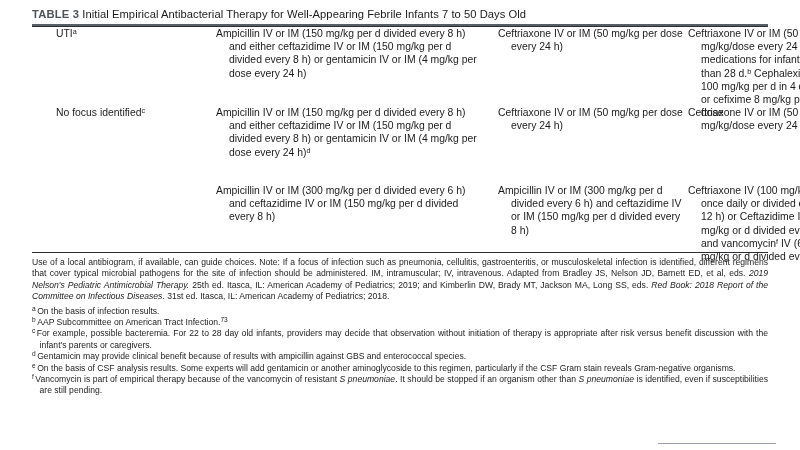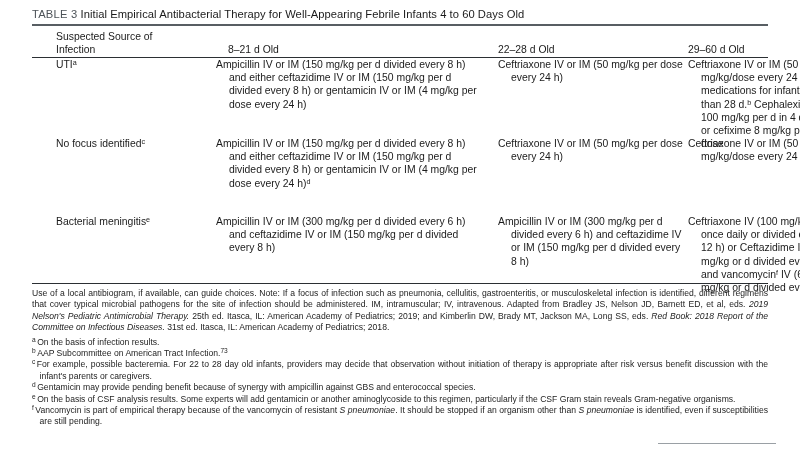--- a/index.html
+++ b/index.html
@@ -27,21 +27,21 @@
   
   .table-title {
     font-size: 11.2px;
     line-height: 14px;
     padding-top: 7px;
     padding-bottom: 3px;
     letter-spacing: 0.05px;
     white-space: nowrap;
   }
   .table-title .tbl-num {
-    font-weight: normal;
+    font-weight: bold;
     color: #4d5358;
     letter-spacing: 0.2px;
   }
   .table-title .tbl-cap {
     color: #1b1b1b;
   }
 
   .rule-top {
     border-top: 2.2px solid #585e63;
     width: 100%;
@@ -139,32 +139,25 @@
     border-top: 1px solid #9aa0a5;
   }
 </style>
 </head>
 <body>
 
 <div class="page">
 
   <div class="table-title">
     <span class="tbl-num">TABLE 3</span>
-    <span class="tbl-cap">Initial Empirical Antibacterial Therapy for Well-Appearing Febrile Infants 4 to 60 Days Old</span>
+    <span class="tbl-cap">Initial Empirical Antibacterial Therapy for Well-Appearing Febrile Infants 7 to 50 Days Old</span>
   </div>
 
   <div class="rule-top"></div>
 
-  <div class="thead">
-    <div class="cell th-src">Suspected Source of</div>
-    <div class="cell th-src-l2">Infection</div>
-    <div class="cell th-c1">8–21 d Old</div>
-    <div class="cell th-c2">22–28 d Old</div>
-    <div class="cell th-c3">29–60 d Old</div>
-  </div>
 
   <div class="rule-head"></div>
 
   <div class="tbody">
 
     <div class="row row-uti">
       <div class="cell c-label">
         <span>UTI</span><sup>a</sup>
       </div>
       <div class="cell c-1">
@@ -187,23 +180,20 @@
       </div>
       <div class="cell c-2">
         <p><span>Ceftriaxone IV or IM (50 mg/kg per dose every 24 h)</span></p>
       </div>
       <div class="cell c-3">
         <p><span>Ceftriaxone IV or IM (50 mg/kg/dose every 24 h)</span></p>
       </div>
     </div>
 
     <div class="row row-men">
-      <div class="cell c-label">
-        <span>Bacterial meningitis</span><sup>e</sup>
-      </div>
       <div class="cell c-1">
         <p><span>Ampicillin IV or IM (300 mg/kg per d divided every 6 h) and ceftazidime IV or IM (150 mg/kg per d divided every 8 h)</span></p>
       </div>
       <div class="cell c-2">
         <p><span>Ampicillin IV or IM (300 mg/kg per d divided every 6 h) and ceftazidime IV or IM (150 mg/kg per d divided every 8 h)</span></p>
       </div>
       <div class="cell c-3">
         <p><span>Ceftriaxone IV (100 mg/kg or d once daily or divided every 12 h) or Ceftazidime IV (150 mg/kg or d divided every 6 h) and vancomycin</span><sup>f</sup><span> IV (60 mg/kg or d divided every 8 h)</span></p>
       </div>
     </div>
@@ -214,21 +204,21 @@
 
   <div class="notes">
     <p class="src"><span>Use of a local antibiogram, if available, can guide choices. Note: If a focus of infection such as pneumonia, cellulitis, gastroenteritis, or musculoskeletal infection is identified, different regimens that cover typical microbial pathogens for the site of infection should be administered. IM, intramuscular; IV, intravenous. Adapted from Bradley JS, Nelson JD, Barnett ED, et al, eds. </span><i>2019 Nelson's Pediatric Antimicrobial Therapy.</i><span> 25th ed. Itasca, IL: American Academy of Pediatrics; 2019; and Kimberlin DW, Brady MT, Jackson MA, Long SS, eds. </span><i>Red Book: 2018 Report of the Committee on Infectious Diseases.</i><span> 31st ed. Itasca, IL: American Academy of Pediatrics; 2018.</span></p>
 
     <p class="fn"><sup>a</sup><span>On the basis of infection results.</span></p>
 
     <p class="fn"><sup>b</sup><span>AAP Subcommittee on American Tract Infection.</span><sup>73</sup></p>
 
     <p class="fn"><sup>c</sup><span>For example, possible bacteremia. For 22 to 28 day old infants, providers may decide that observation without initiation of therapy is appropriate after risk versus benefit discussion with the infant's parents or caregivers.</span></p>
 
-    <p class="fn"><sup>d</sup><span>Gentamicin may provide pending benefit because of synergy with ampicillin against GBS and enterococcal species.</span></p>
+    <p class="fn"><sup>d</sup><span>Gentamicin may provide clinical benefit because of results with ampicillin against GBS and enterococcal species.</span></p>
 
     <p class="fn"><sup>e</sup><span>On the basis of CSF analysis results. Some experts will add gentamicin or another aminoglycoside to this regimen, particularly if the CSF Gram stain reveals Gram-negative organisms.</span></p>
 
     <p class="fn"><sup>f</sup><span>Vancomycin is part of empirical therapy because of the vancomycin of resistant </span><i>S pneumoniae</i><span>. It should be stopped if an organism other than </span><i>S pneumoniae</i><span> is identified, even if susceptibilities are still pending.</span></p>
   </div>
 
   <div class="rule-bottom-partial"></div>
 
 </div>
 

